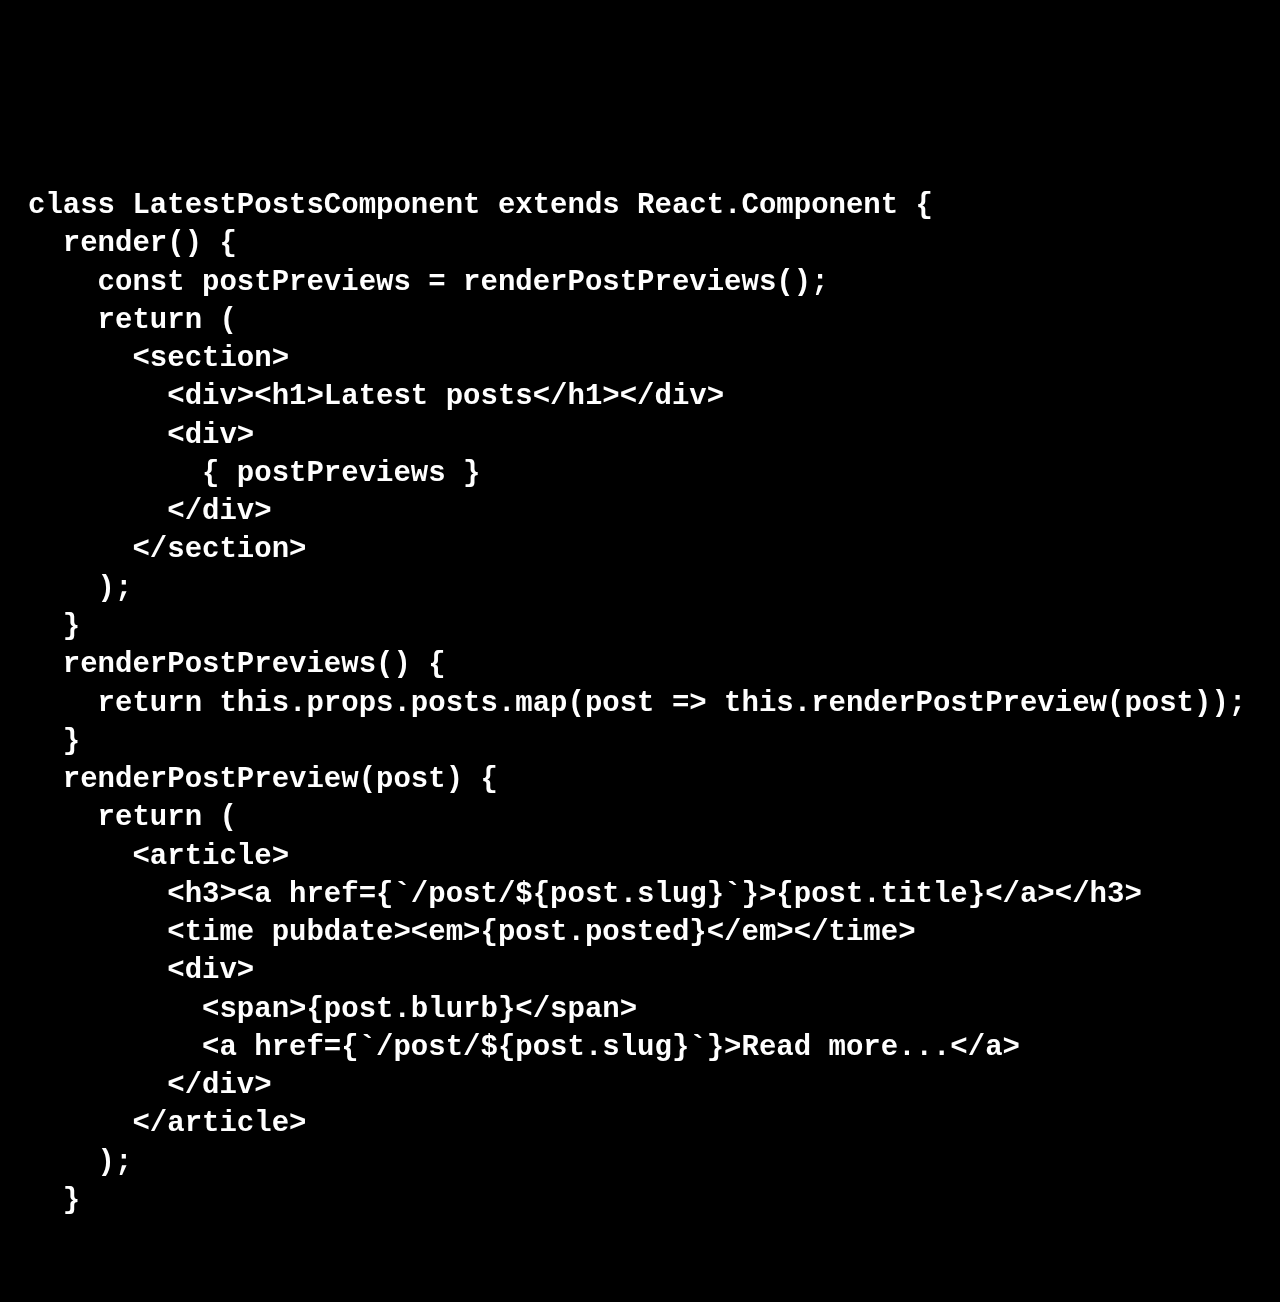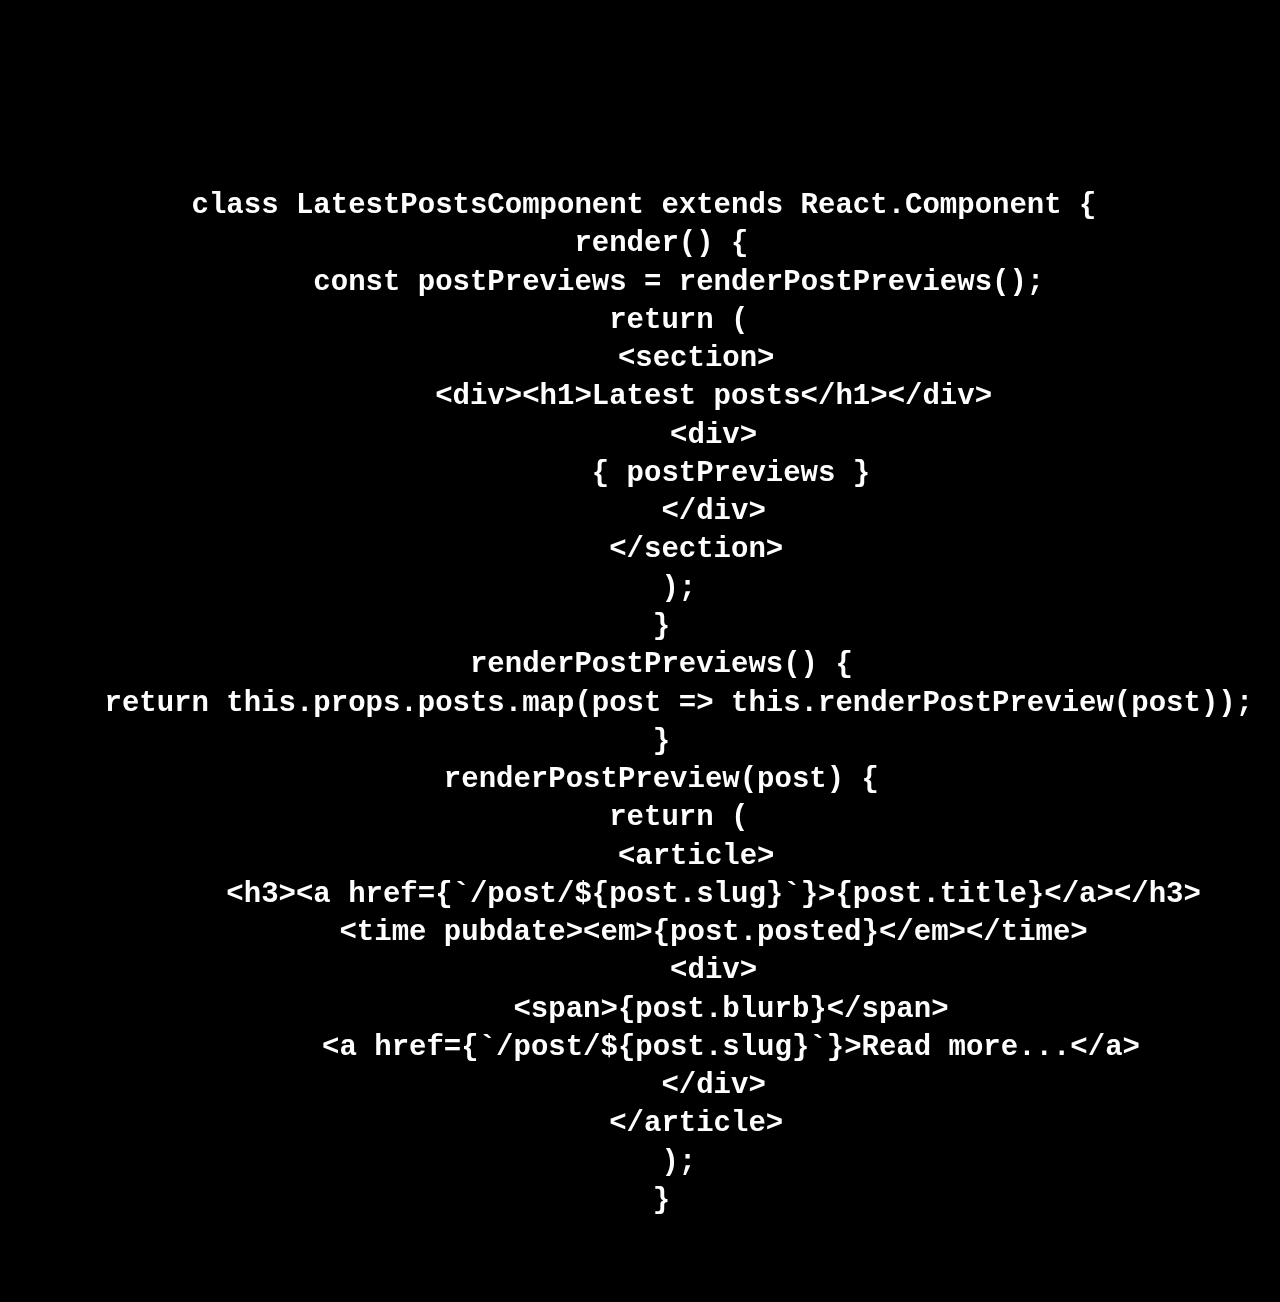--- a/index.html
+++ b/index.html
@@ -1,19 +1,18 @@
 <!DOCTYPE html>
 <html><head>
   <meta charset="utf-8">
   <style>
     * {
       margin: 2px;
       padding: 0;
       box-sizing: border-box;
-      text-align: center;
     }
     body {
       background: #000000;
       width: 1280px;
       height: 1302px;
       padding: 28px 22px;
       font-family: "Courier New", Courier, monospace;
       font-weight: bold;
       font-size: 29px;
       line-height: 1.32;

